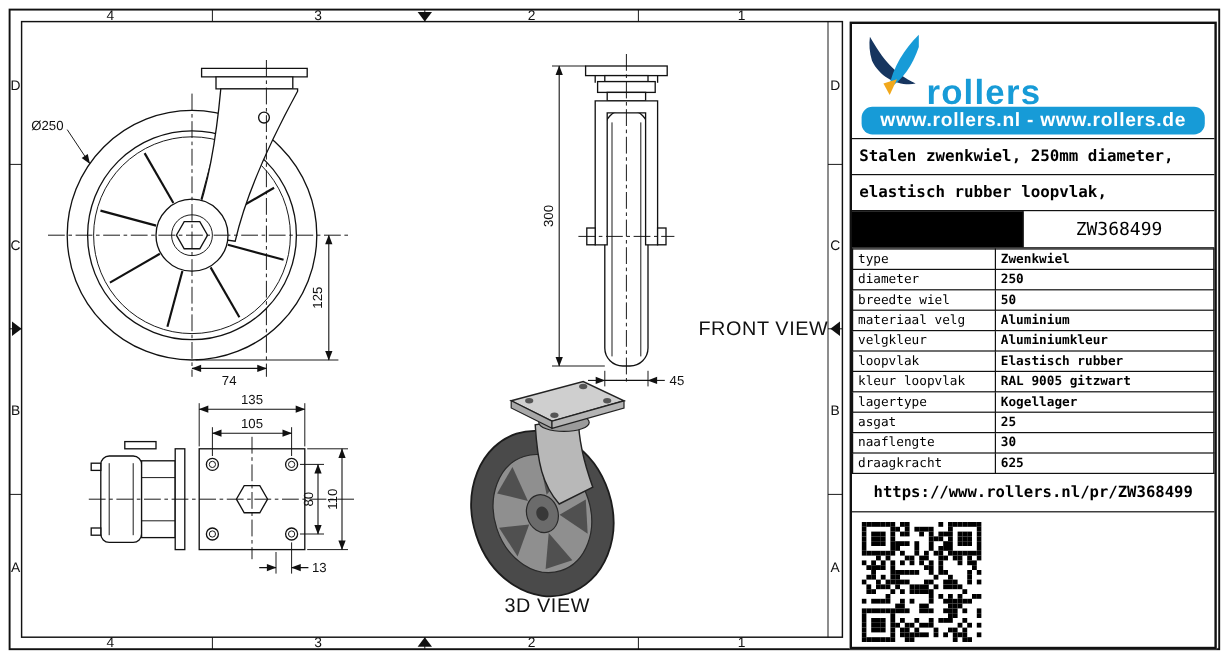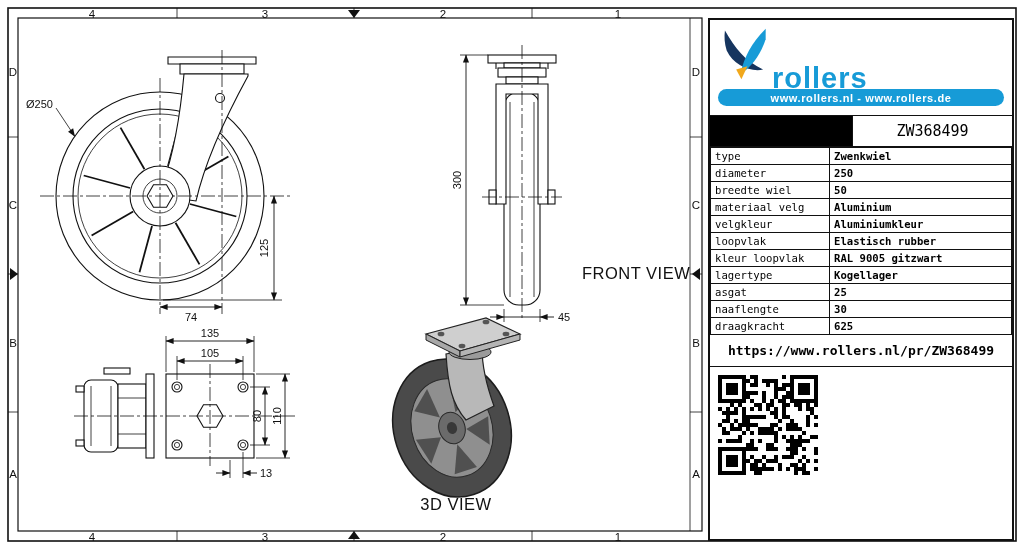--- a/index.html
+++ b/index.html
@@ -21,21 +21,21 @@
   
   .title-block{position:absolute;left:708px;top:18px;width:306px;height:523px;
     border:2px solid #111;background:#fff;box-sizing:border-box;display:flex;flex-direction:column;
     font-family:"DejaVu Sans Mono","Liberation Mono",monospace;color:#000;}
   .tb-logo{height:96px;border-bottom:1.6px solid #111;box-sizing:border-box;padding:5px 8px 4px;}
   .brand-row{display:flex;align-items:center;height:58px;}
   .bird-svg{width:52px;height:56px;flex:0 0 auto;}
   .brand-name{font-family:"Liberation Sans",sans-serif;font-weight:bold;font-size:29px;
     color:#179bd7;line-height:1;margin-left:2px;letter-spacing:1px;margin-top:48px;}
   .web-bar{margin-top:6px;background:#179bd7;color:#fff;border-radius:9px;
-    font-family:"Liberation Sans",sans-serif;font-weight:bold;font-size:11px;
+    font-family:"Liberation Sans",sans-serif;font-weight:bold;font-size:16px;
     text-align:center;padding:2.5px 0;letter-spacing:0.6px;}
   .tb-desc{border-bottom:0;}
   .desc-line{font-weight:bold;font-size:13.2px;padding:7px 6px;border-bottom:1.4px solid #111;
     white-space:nowrap;}
   .tb-part{display:flex;height:30px;border-bottom:1.4px solid #111;}
   .part-black{width:142px;background:#000;border-right:1.2px solid #111;}
   .part-num{flex:1;text-align:center;font-size:15px;line-height:30px;}
   .spec-table{width:100%;border-collapse:collapse;table-layout:fixed;}
   .spec-table td{border:1.1px solid #111;font-size:10.6px;line-height:13px;height:13px;
     padding:1.5px 4px;overflow:hidden;white-space:nowrap;}
@@ -257,20 +257,24 @@
         <svg class="bird-svg" viewBox="0 0 60 64">
           <path d="M8,5 C20,26 31,40 52,50 C37,53 18,45 10,28 C7.5,20 7,12 8,5 Z" fill="#16355f"></path>
           <path d="M55,3 C41,17 30,34 26,55 C39,47 49,33 55,15 Z" fill="#179bd7"></path>
           <path d="M21,50 L34,46 L27,61 Z" fill="#f1a81c"></path>
         </svg>
         <span class="brand-name">rollers</span>
       </div>
       <div class="web-bar">www.rollers.nl  -  www.rollers.de</div>
     </div>
 
+    <div class="tb-desc">
+      <div class="desc-line">Stalen zwenkwiel, 250mm diameter,</div>
+      <div class="desc-line">elastisch rubber loopvlak,</div>
+    </div>
 
     <div class="tb-part">
       <div class="part-black"></div>
       <div class="part-num">ZW368499</div>
     </div>
 
     <table class="spec-table">
       <tbody>
         <tr>
             <td class="lab">type</td>

